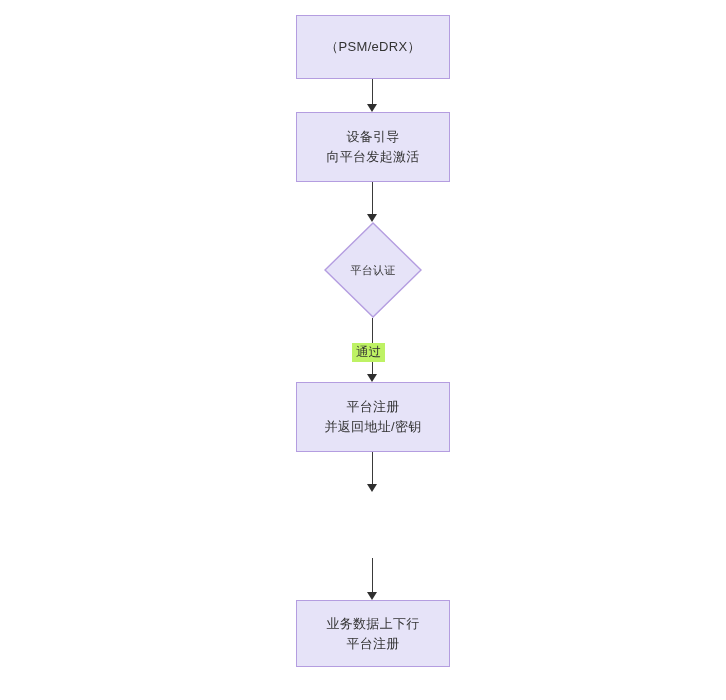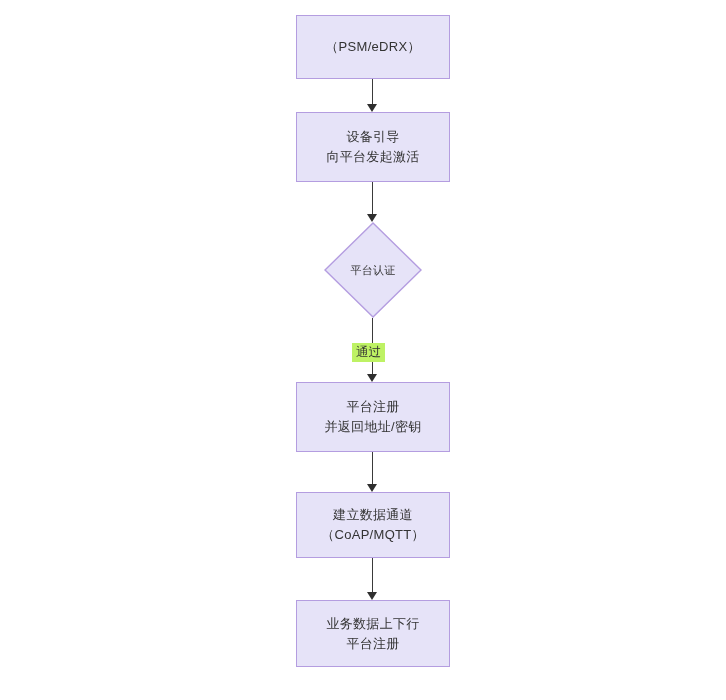--- a/index.html
+++ b/index.html
@@ -160,24 +160,20 @@
   <div class="arrowhead a3"></div>
 
   <div class="node node-proc n4">
     <span class="line-text">平台注册</span>
     <span class="line-text">并返回地址/密钥</span>
   </div>
 
   <div class="conn c4"></div>
   <div class="arrowhead a4"></div>
 
-  <div class="node node-proc n5">
-    <span class="line-text">建立数据通道</span>
-    <span class="line-text">（CoAP/MQTT）</span>
-  </div>
 
   <div class="conn c5"></div>
   <div class="arrowhead a5"></div>
 
   <div class="node node-proc n6">
     <span class="line-text">业务数据上下行</span>
     <span class="line-text">平台注册</span>
   </div>
 
 </div>

